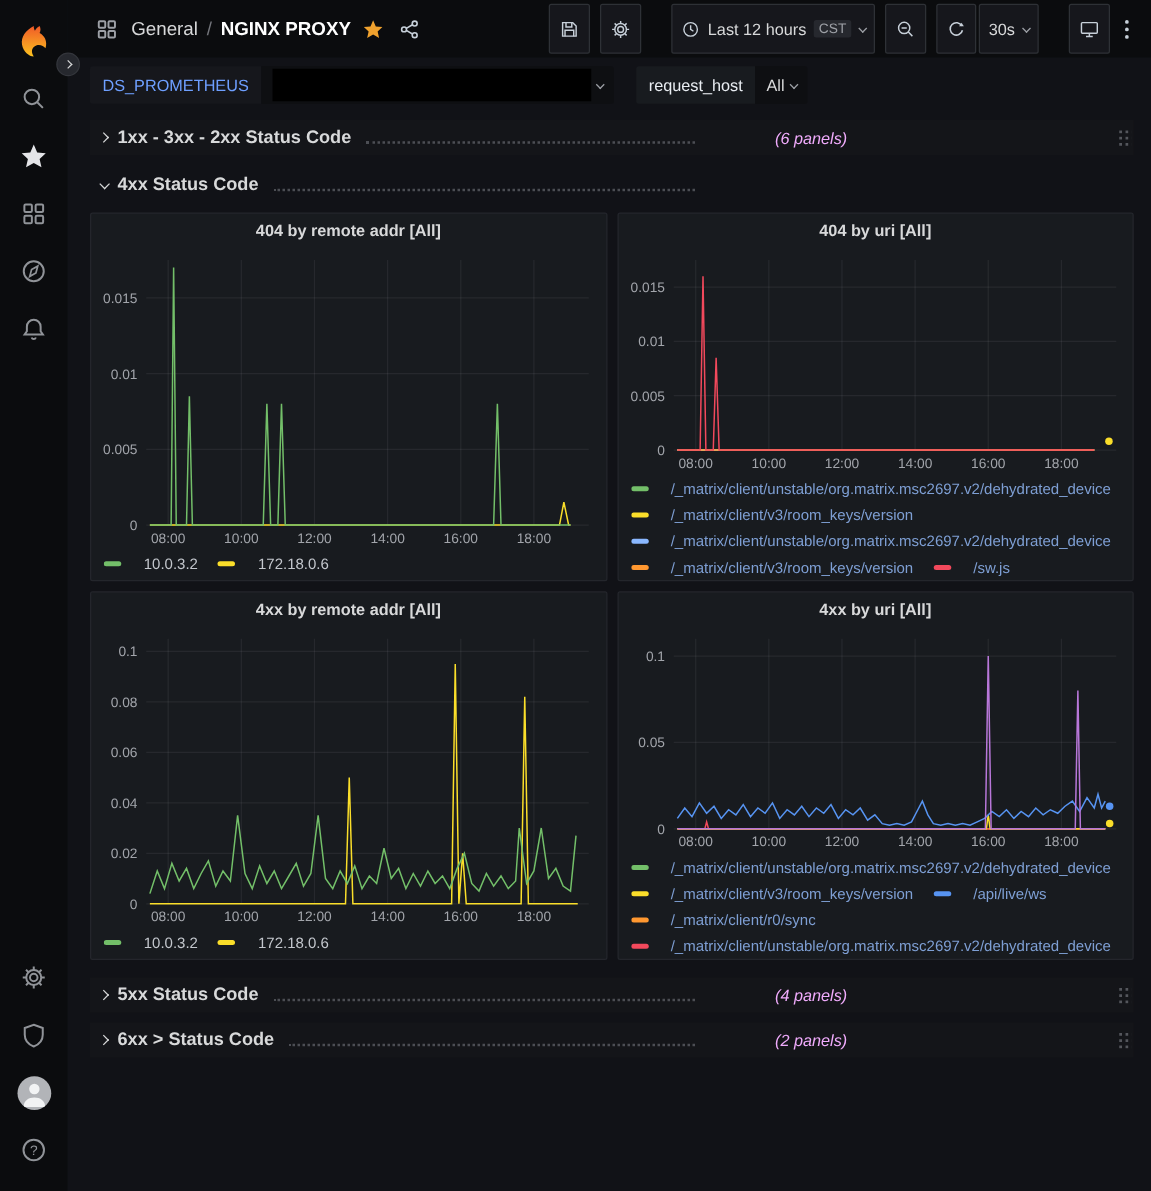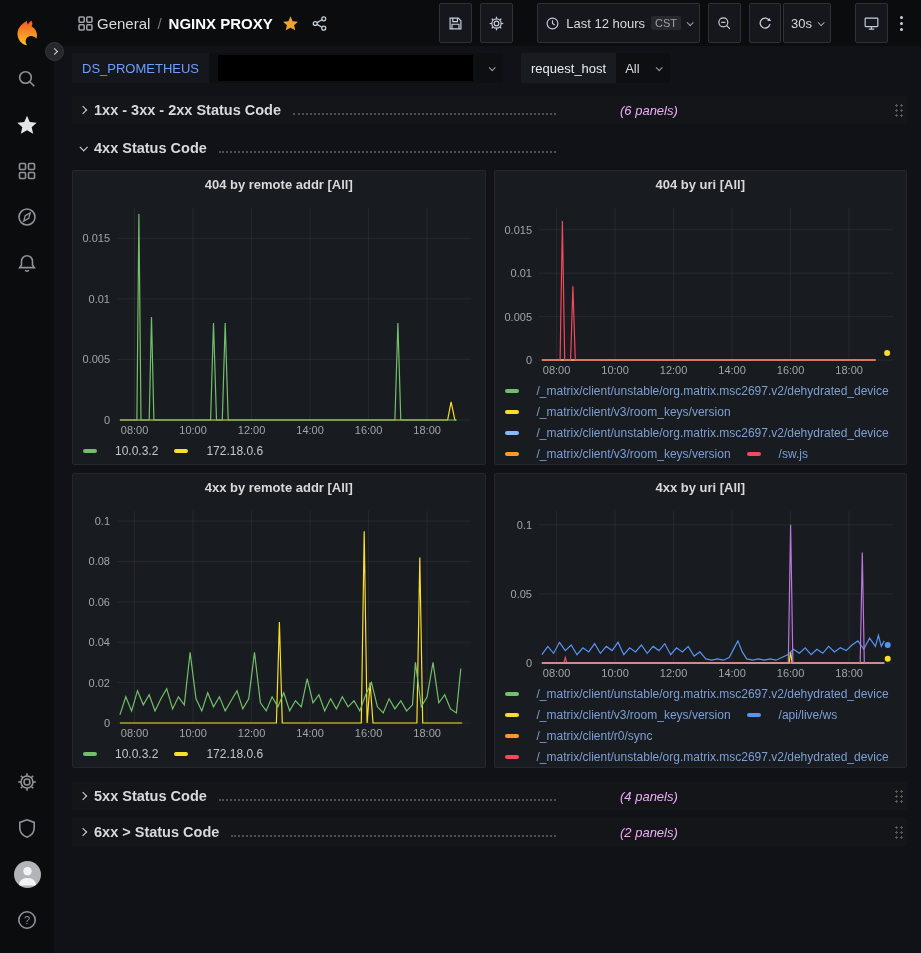--- a/index.html
+++ b/index.html
@@ -20,42 +20,42 @@
   .chev { display:inline-block; width:6px; height:6px; border-right:1.6px solid #9da0a6; border-bottom:1.6px solid #9da0a6; }
   .chev-down  { transform:rotate(45deg) translateY(-1px); }
   .chev-right { transform:rotate(-45deg); }
   .chev-sm { width:5px; height:5px; }
   .chev-white { border-color:#d8d9da; }
 
   
   .main { position:absolute; left:54px; top:0; width:867px; height:953px; }
 
   .topbar { height:46px; background:#0b0c0e; display:flex; align-items:center; padding:0 14px 0 22px; }
-  .crumb-section { font-size:15px; color:#d8d9da; margin-left:2px; cursor:pointer; }
+  .crumb-section { font-size:15px; color:#d8d9da; margin-left:10px; cursor:pointer; }
   .crumb-sep { color:#74767c; margin:0 7px; font-size:15px; }
   .crumb-page { font-size:15px; font-weight:bold; color:#ffffff; cursor:pointer; }
   .crumb-star { margin-left:9px; cursor:pointer; display:flex; }
   .crumb-share { margin-left:12px; cursor:pointer; display:flex; }
 
   .topbar-right { margin-left:auto; display:flex; align-items:center; gap:8px; }
   .tb-btn { height:40px; min-width:30px; padding:0 7px; display:flex; align-items:center; justify-content:center;
     gap:6px; background:#16171c; border:1px solid #2e3136; border-radius:2px; cursor:pointer; color:#d8d9da; font-size:13px; }
   .tz-chip { font-size:11px; color:#9da0a6; background:#26282e; border-radius:2px; padding:1px 4px; }
   .btn-group { display:flex; gap:2px; }
   .mleft { margin-left:16px; }
   .kebab { display:flex; flex-direction:column; gap:3px; padding:0 4px; cursor:pointer; }
   .kebab i { width:3px; height:3px; border-radius:50%; background:#c7d0d9; }
 
   
   .subbar { display:flex; align-items:center; padding:7px 14px 5px 18px; gap:18px; }
   .var-picker { display:flex; align-items:stretch; }
   .var-label { display:flex; align-items:center; background:#181b1f; color:#e9edf2; font-size:13px;
     padding:0 10px; height:30px; border-radius:2px 0 0 2px; cursor:pointer; }
   .var-label.blue { color:#6e9fff; background:#16171c; }
-  .var-value { display:flex; align-items:center; gap:16px; background:#0e0f12; height:30px; padding:0 9px;
+  .var-value { display:flex; align-items:center; gap:4px; background:#0e0f12; height:30px; padding:0 9px;
     border-radius:0 2px 2px 0; cursor:pointer; font-size:13px; color:#d8d9da; }
   .redaction { width:255px; height:26px; background:#000; }
 
   
   .dashboard { padding:0 14px 0 18px; }
   .row-header { position:relative; height:28px; display:flex; align-items:center; background:#141519; cursor:pointer;gap:38px; }
   .row-header.first { margin-top:8px; }
   .row-header.expanded { margin-top:10px; background:transparent; }
   .row-header.r5 { margin-top:14px; }
   .row-header.r6 { margin-top:8px; }

